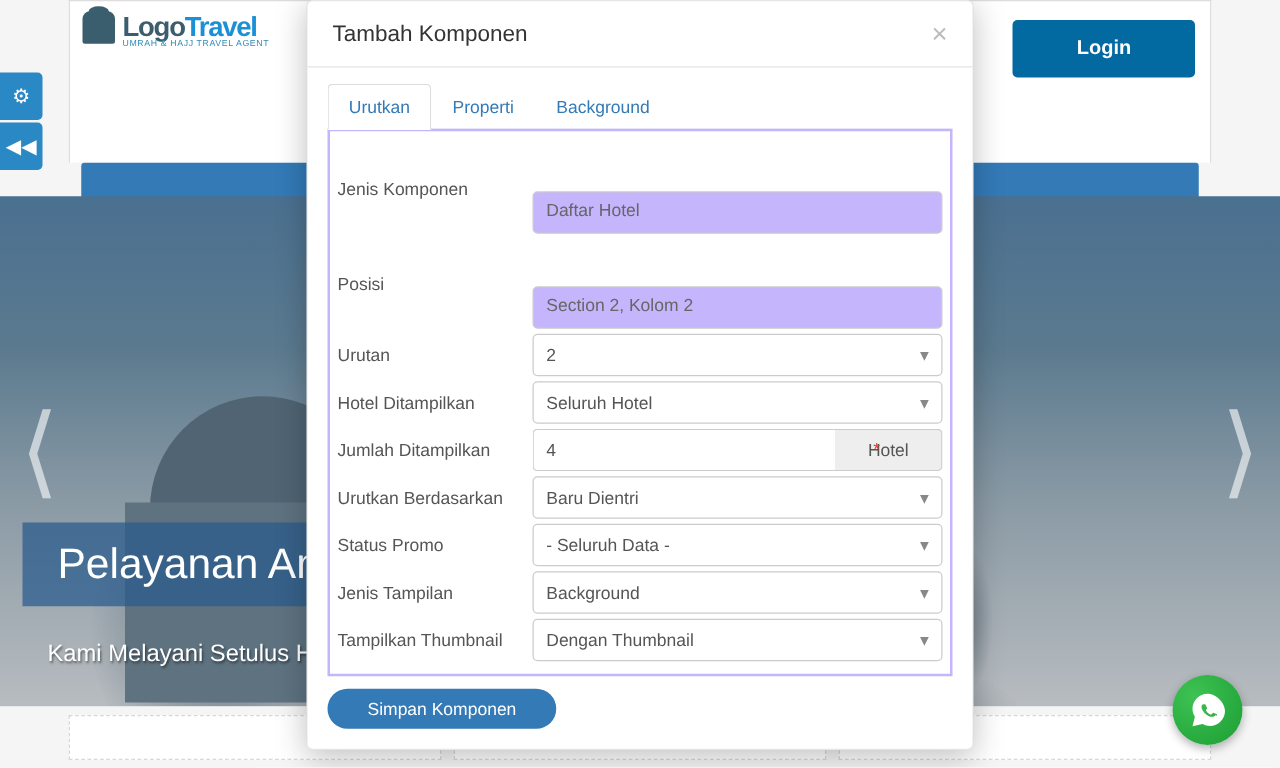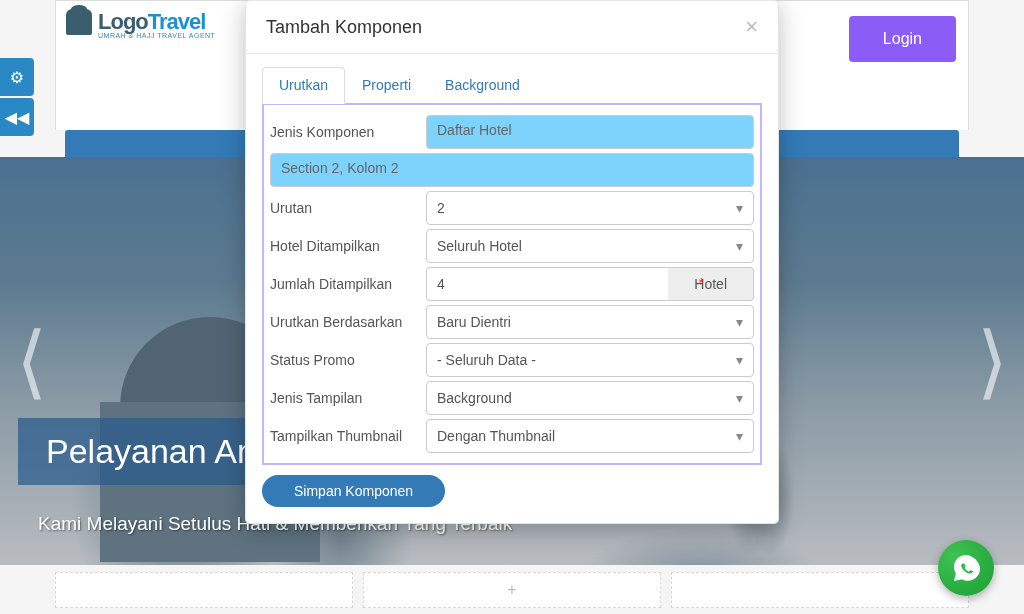--- a/index.html
+++ b/index.html
@@ -19,22 +19,22 @@
   .logo-icon { width: 26px; height: 26px; background: #3a5e6d; border-radius: 6px 6px 2px 2px; position: relative; }
   .logo-icon::before { content:''; position:absolute; top:-4px; left:5px; width:16px; height:8px; background:#3a5e6d; border-radius:50% 50% 0 0; }
   .logo-text { font-family: Verdana, sans-serif; letter-spacing: -1px; }
   .logo-text .l1 { color:#3b5e6e; font-weight:700; font-size:22px; }
   .logo-text .l2 { color:#1a90d6; font-weight:700; font-size:22px; }
   .logo-sub { font-size:7px; color:#2d8cb8; letter-spacing:0.5px; margin-top:-3px; margin-left:32px;}
   .plus-area { text-align:center; color:#bbb; font-size:14px; padding:6px 0; cursor:pointer; }
 
   .login-btn {
     position: absolute; top: 15px; right: 12px;
-    background: #8b5cf6; color:#fff; border:none; padding:14px 34px;
-    border-radius:4px; font-weight:400; font-size:16px; cursor:pointer;
+    background: #0369a1; color:#fff; border:none; padding:14px 51px;
+    border-radius:4px; font-weight:700; font-size:16px; cursor:pointer;
   }
 
   .blue-bar {
     background:#337ab7; height:38px; margin:0 65px; border-radius:3px;
   }
 
   
   .side-tools { position:absolute; top:58px; left:0; display:flex; flex-direction:column; gap:2px; z-index:5;}
   .side-btn { background:#2a88c5; width:34px; height:38px; border:none; border-radius:0 4px 4px 0; color:#fff; font-size:16px; cursor:pointer; display:flex; align-items:center; justify-content:center;}
 
@@ -85,21 +85,21 @@
   .tab { padding:9px 16px 10px; font-size:14px; color:#337ab7; cursor:pointer; border:1px solid transparent; border-bottom:none; position:relative; top:1px;}
   .tab.active { background:#fff; border-color:#ddd; border-radius:4px 4px 0 0; border-bottom:1px solid #fff;}
   .form-wrap { border:2px solid #c4b5fd; padding:6px; margin-top:-1px;}
   .row { display:flex; align-items:center; margin:4px 0;}
   .row label { width:156px; font-size:14px; color:#555; padding:6px 0;}
   .row .ctrl { flex:1; }
   .input-like {
     width:100%; height:34px; padding:6px 10px; font-size:14px; color:#555;
     background:#fff; border:1px solid #ccc; border-radius:4px;
   }
-  .input-like.readonly { background:#7dd3fc; color:#666; cursor:not-allowed;}
+  .input-like.readonly { background:#c4b5fd; color:#666; cursor:not-allowed;margin-top:38px;}
   .select-like { display:flex; align-items:center; justify-content:space-between; cursor:pointer;}
   .caret { color:#888; margin-left:8px;}
   .input-group { display:flex;}
   .input-group .input-like { border-radius:4px 0 0 4px; border-right:none; flex:1; position:relative;}
   .addon { background:#eee; border:1px solid #ccc; border-left:none; border-radius:0 4px 4px 0; padding:0 26px; display:flex; align-items:center; font-size:14px; color:#555;}
   .req { color:#e13b2d; position:absolute; right:50px; top:8px; font-size:14px;}
   .save-btn { margin-top:10px; background:#337ab7; color:#fff; border:none; padding:8px 32px; border-radius:16px; font-size:14px; cursor:pointer;}
 </style>
 </head>
 <body>
@@ -171,20 +171,21 @@
     <div class="form-wrap">
 
       <div class="row">
         <label>Jenis Komponen</label>
         <div class="ctrl">
           <div class="input-like readonly">Daftar Hotel</div>
         </div>
       </div>
 
       <div class="row">
+        <label>Posisi</label>
         <div class="ctrl">
           <div class="input-like readonly">Section 2, Kolom 2</div>
         </div>
       </div>
 
       <div class="row">
         <label>Urutan</label>
         <div class="ctrl">
           <div class="input-like select-like">
             <span>2</span>

